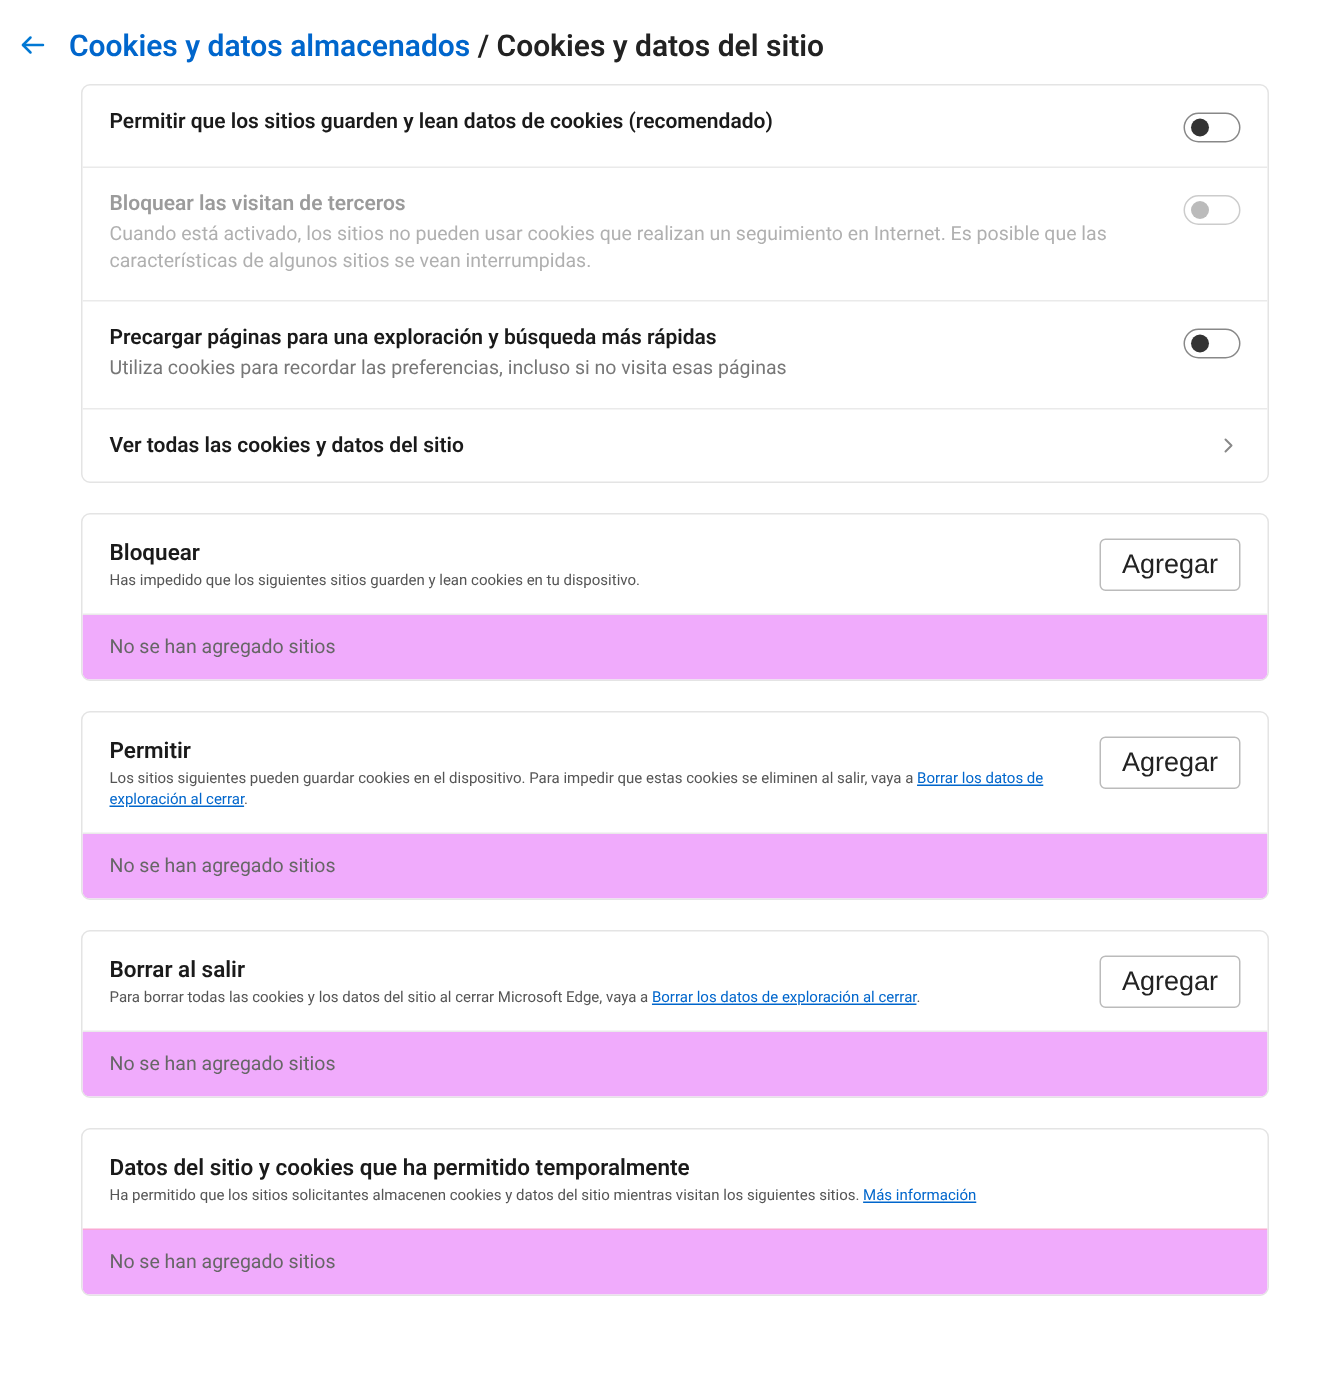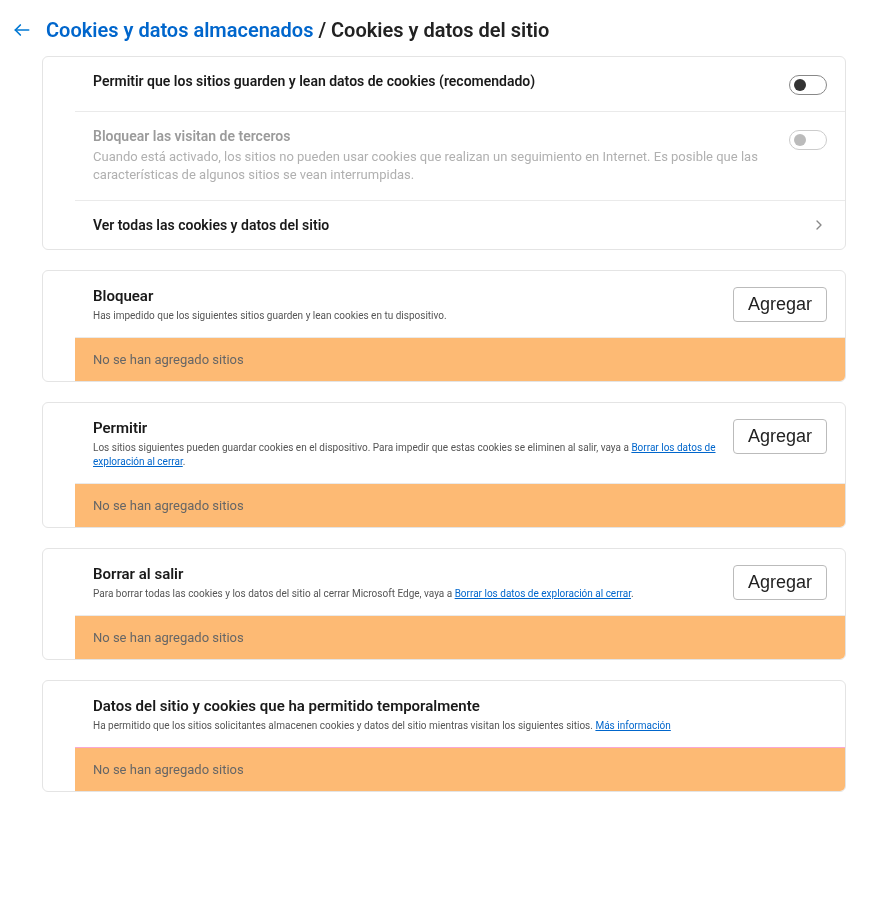--- a/index.html
+++ b/index.html
@@ -27,24 +27,23 @@
     font-size: 20px;
     font-weight: 600;
   }
   .breadcrumb .link { color: #0066cc; cursor: pointer; }
   .breadcrumb .sep { color: #222; font-weight:600; }
   .breadcrumb .current { color: #222; font-weight:600;text-align:right; }
 
   .card {
     border: 1px solid #e4e4e4;
     border-radius: 6px;
-    margin: 0 42px 20px 42px;
+    margin: 0 42px 20px 54px;
     background: #fff;
     overflow: hidden;
-    padding-left: 32px;
   }
   .row {
     display: flex;
     align-items: flex-start;
     padding: 16px 18px;
     border-bottom: 1px solid #eaeaea;
     gap: 12px;
   }
   .row:last-child { border-bottom: none; }
   .row .text { flex: 1; }
@@ -83,21 +82,21 @@
     border-bottom: 1px solid #eaeaea;
     gap: 0;
   }
   .section-head .text { flex: 1; min-width:0; }
   .section-head .title { font-size: 15px; font-weight: 600; }
   .section-head .desc { font-size: 10px; color: #555; margin-top: 4px; line-height: 1.4; }
   .section-head .desc a { color: #0066cc; text-decoration: underline; cursor: pointer; }
 
   .empty {
     padding: 14px 18px;
-    background: #fdba74;
+    background: #f0abfc;
     color: #666;
     font-size: 13px;
     border-top: 1px solid #eee;
   }
   .empty:first-child { border-top:none; }
   .card .empty { border-top: none; }
 
   .btn {
     border: 1px solid #bbb;
     background: #fff;
@@ -141,20 +140,29 @@
   <div class="row disabled">
     <div class="text">
       <div class="title">Bloquear las visitan de terceros</div>
       <div class="desc">Cuando está activado, los sitios no pueden usar cookies que realizan un seguimiento en Internet. Es posible que las características de algunos sitios se vean interrumpidas.</div>
     </div>
     <div class="toggle disabled">
       <div class="knob"></div>
     </div>
   </div>
 
+  <div class="row">
+    <div class="text">
+      <div class="title">Precargar páginas para una exploración y búsqueda más rápidas</div>
+      <div class="desc">Utiliza cookies para recordar las preferencias, incluso si no visita esas páginas</div>
+    </div>
+    <div class="toggle">
+      <div class="knob"></div>
+    </div>
+  </div>
 
   <div class="row nav">
     <div class="text">
       <div class="title">Ver todas las cookies y datos del sitio</div>
     </div>
     <span class="chev">
       <svg viewBox="0 0 24 24" width="16" height="16" fill="none" stroke="currentColor" stroke-width="2" stroke-linecap="round" stroke-linejoin="round">
         <polyline points="9 18 15 12 9 6"></polyline>
       </svg>
     </span>

